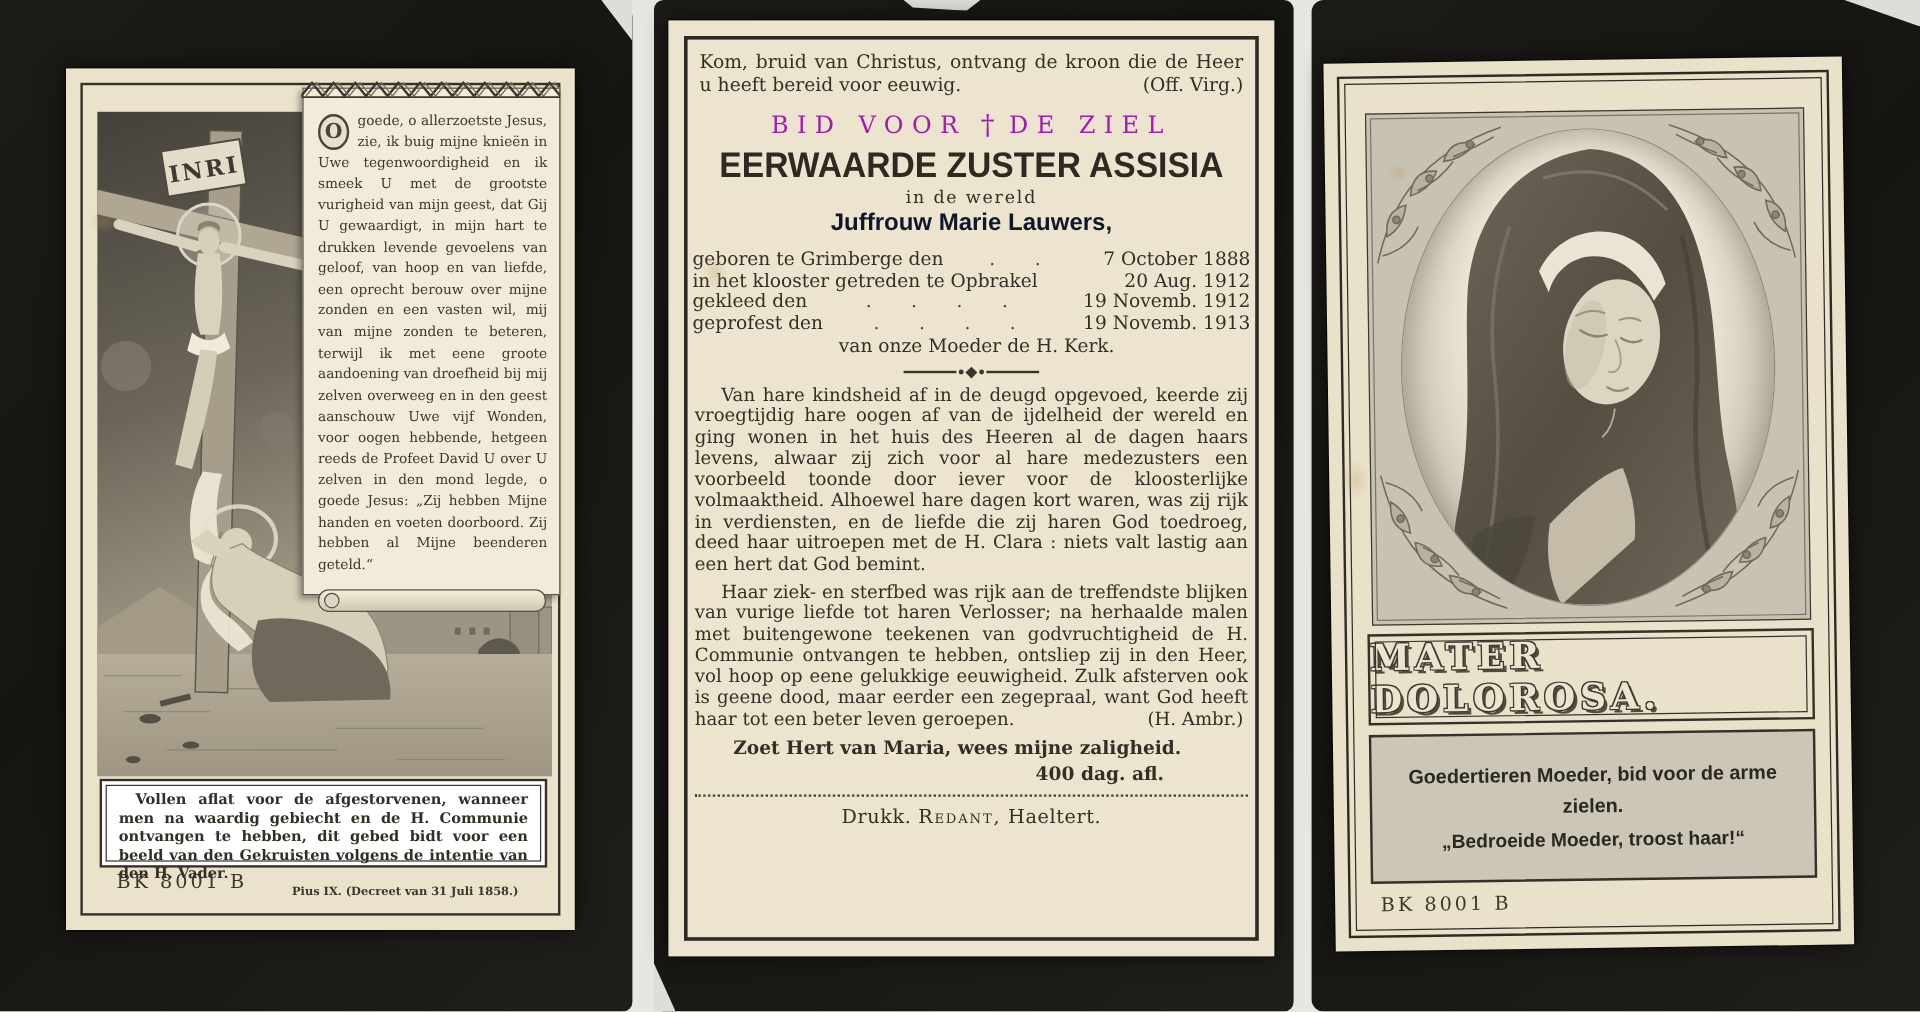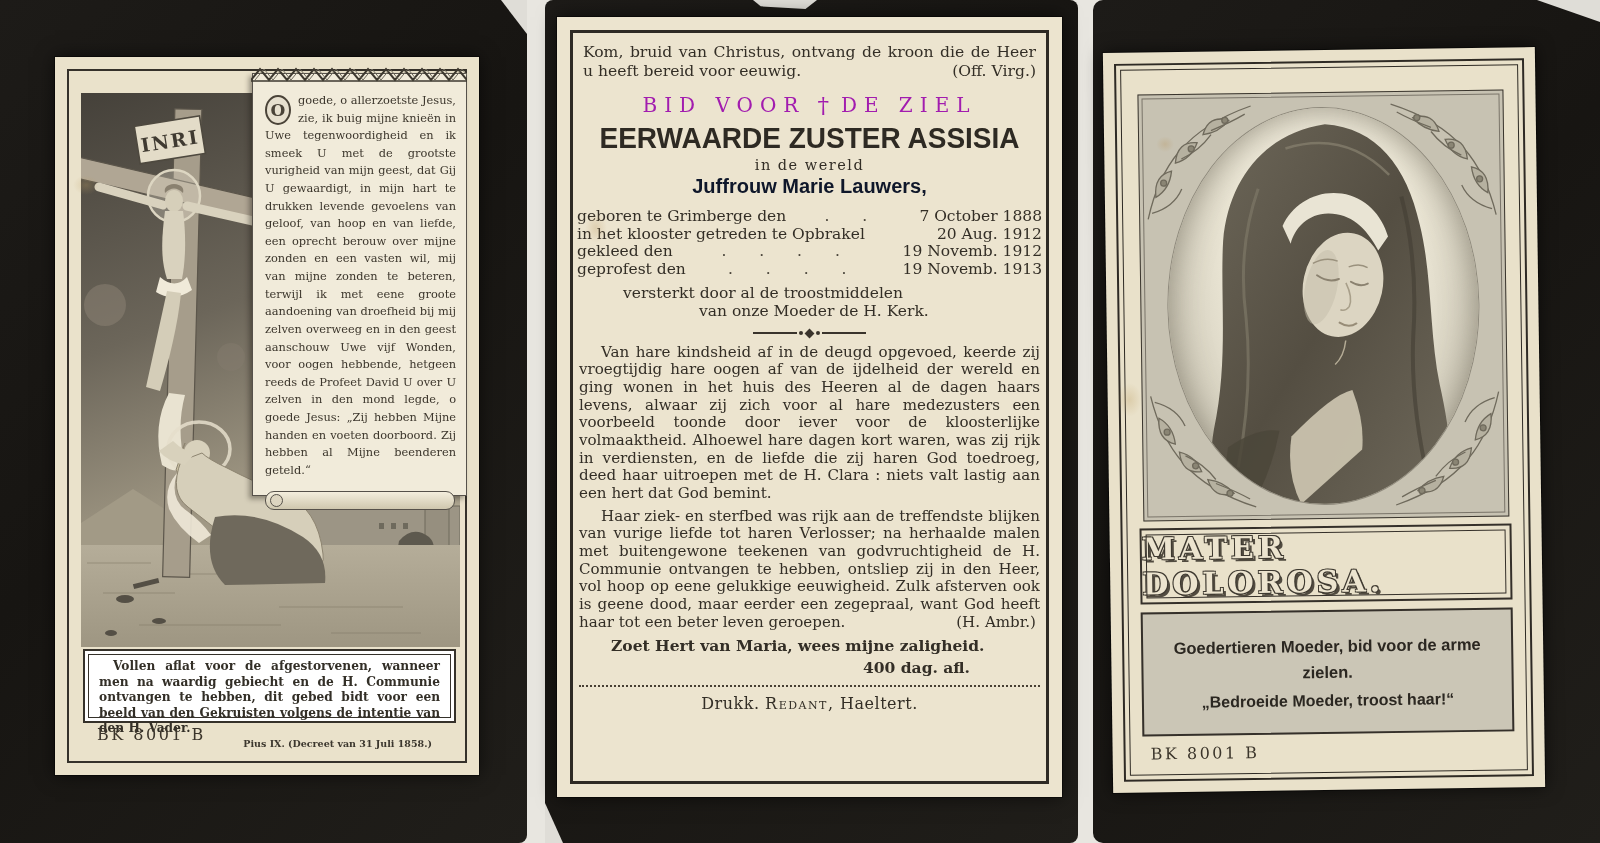--- a/index.html
+++ b/index.html
@@ -250,21 +250,20 @@
             <span class="ddots">. . . .</span>
             <span class="dvalue">19 Novemb. 1912</span>
           </div>
           <div class="drow">
             <span class="dlabel">geprofest den</span>
             <span class="ddots">. . . .</span>
             <span class="dvalue">19 Novemb. 1913</span>
           </div>
         </div>
 
-        <p class="verst1">versterkt door al de troostmiddelen</p>
         <p class="verst2">van onze Moeder de H. Kerk.</p>
 
         <div class="ornament">
           <span class="orn-line"></span>
           <span class="orn-dot"></span>
           <span class="orn-diamond"></span>
           <span class="orn-dot"></span>
           <span class="orn-line"></span>
         </div>
 

